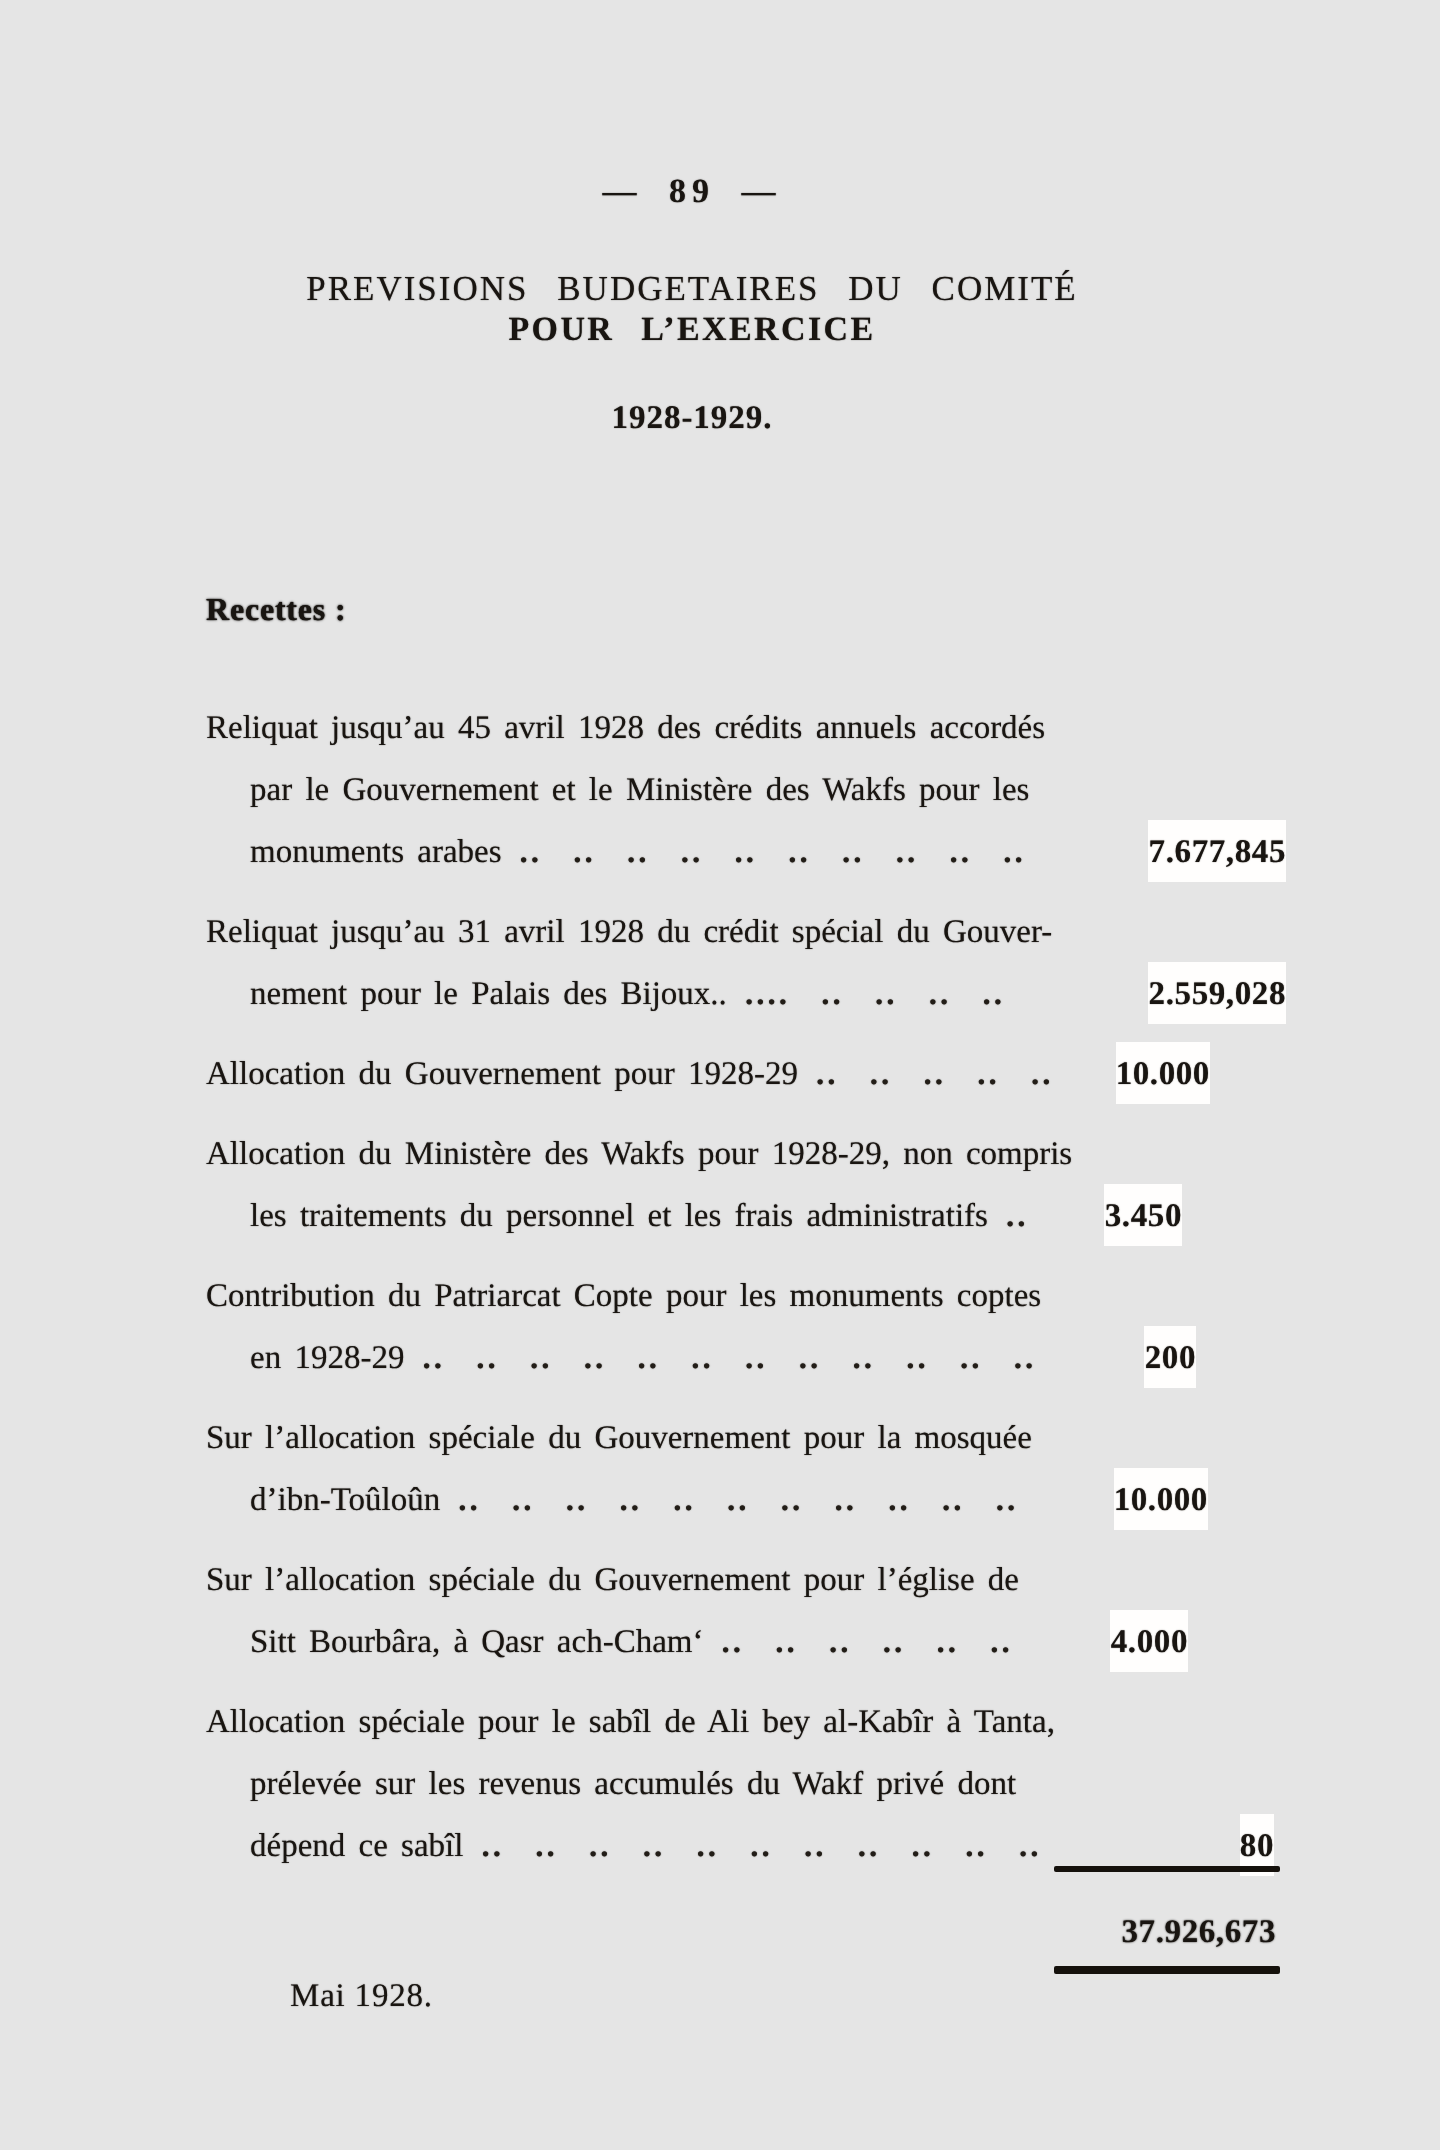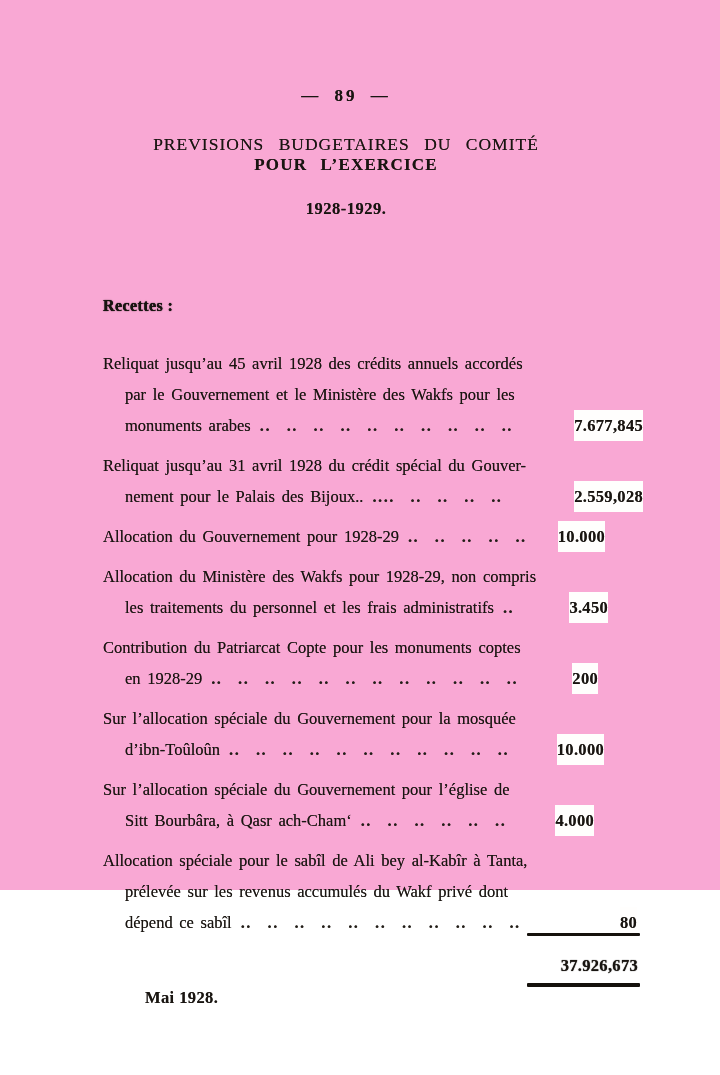--- a/index.html
+++ b/index.html
@@ -6,22 +6,22 @@
   body{
     width:720px;height:1075px;
     background:#ffffff;
     font-family:"Liberation Serif","DejaVu Serif",serif;
     color:#191511;
     overflow:hidden;
     -webkit-font-smoothing:antialiased;
   }
   .page{
     position:relative;
-    width:720px;height:890px;
-    background:#f9a8d4;
+    width:720px;height:1075px;
+    background:#e5e5e5;
   }
   .ink{ text-shadow:0 0 .6px rgba(20,16,10,.65); }
 
   
   .head-block{
     width:692px;           
     padding-top:86px;
     text-align:center;
   }
   .page-number{
@@ -61,21 +61,21 @@
   }
   .amount{
     position:absolute; bottom:0; line-height:31px;
     font-weight:bold; font-size:16.5px; letter-spacing:.3px;
     background:#fffefd;
   }
   
   .a1{ right:0px; }     
   .a2{ right:0px; }
   .a3{ right:38px; }    
-  .a4{ right:35px;margin-top:20px; }
+  .a4{ right:52px;margin-top:20px; }
   .a5{ right:45px; }
   .a6{ right:39px; }
   .a7{ right:49px;margin-top:48px; }
   .a8{ right:6px; }
 
   
   .total-block{
     position:absolute; top:933px; right:80px; width:113px;
     text-align:right;
   }
@@ -85,21 +85,21 @@
   .rule.bottom{ margin-top:5px; height:4px; }
   .total-amount{
     padding:20px 2px 2px 0;
     font-size:16.5px;font-weight:bold;letter-spacing:.3px;
     text-shadow:0 0 1px rgba(10,8,5,.85);
   }
 
   
   .footer-date{
     position:absolute;left:145px;top:988px;
-    font-size:16.5px;font-weight:bold;letter-spacing:.4px;
+    font-size:16.5px;font-weight:normal;letter-spacing:.4px;
   }
 </style>
 </head>
 <body>
 
 <div class="page">
 
   <div class="head-block">
     <div class="page-number ink">— 89 —</div>
     <div class="doc-title ink">PREVISIONS BUDGETAIRES DU COMITÉ</div>

